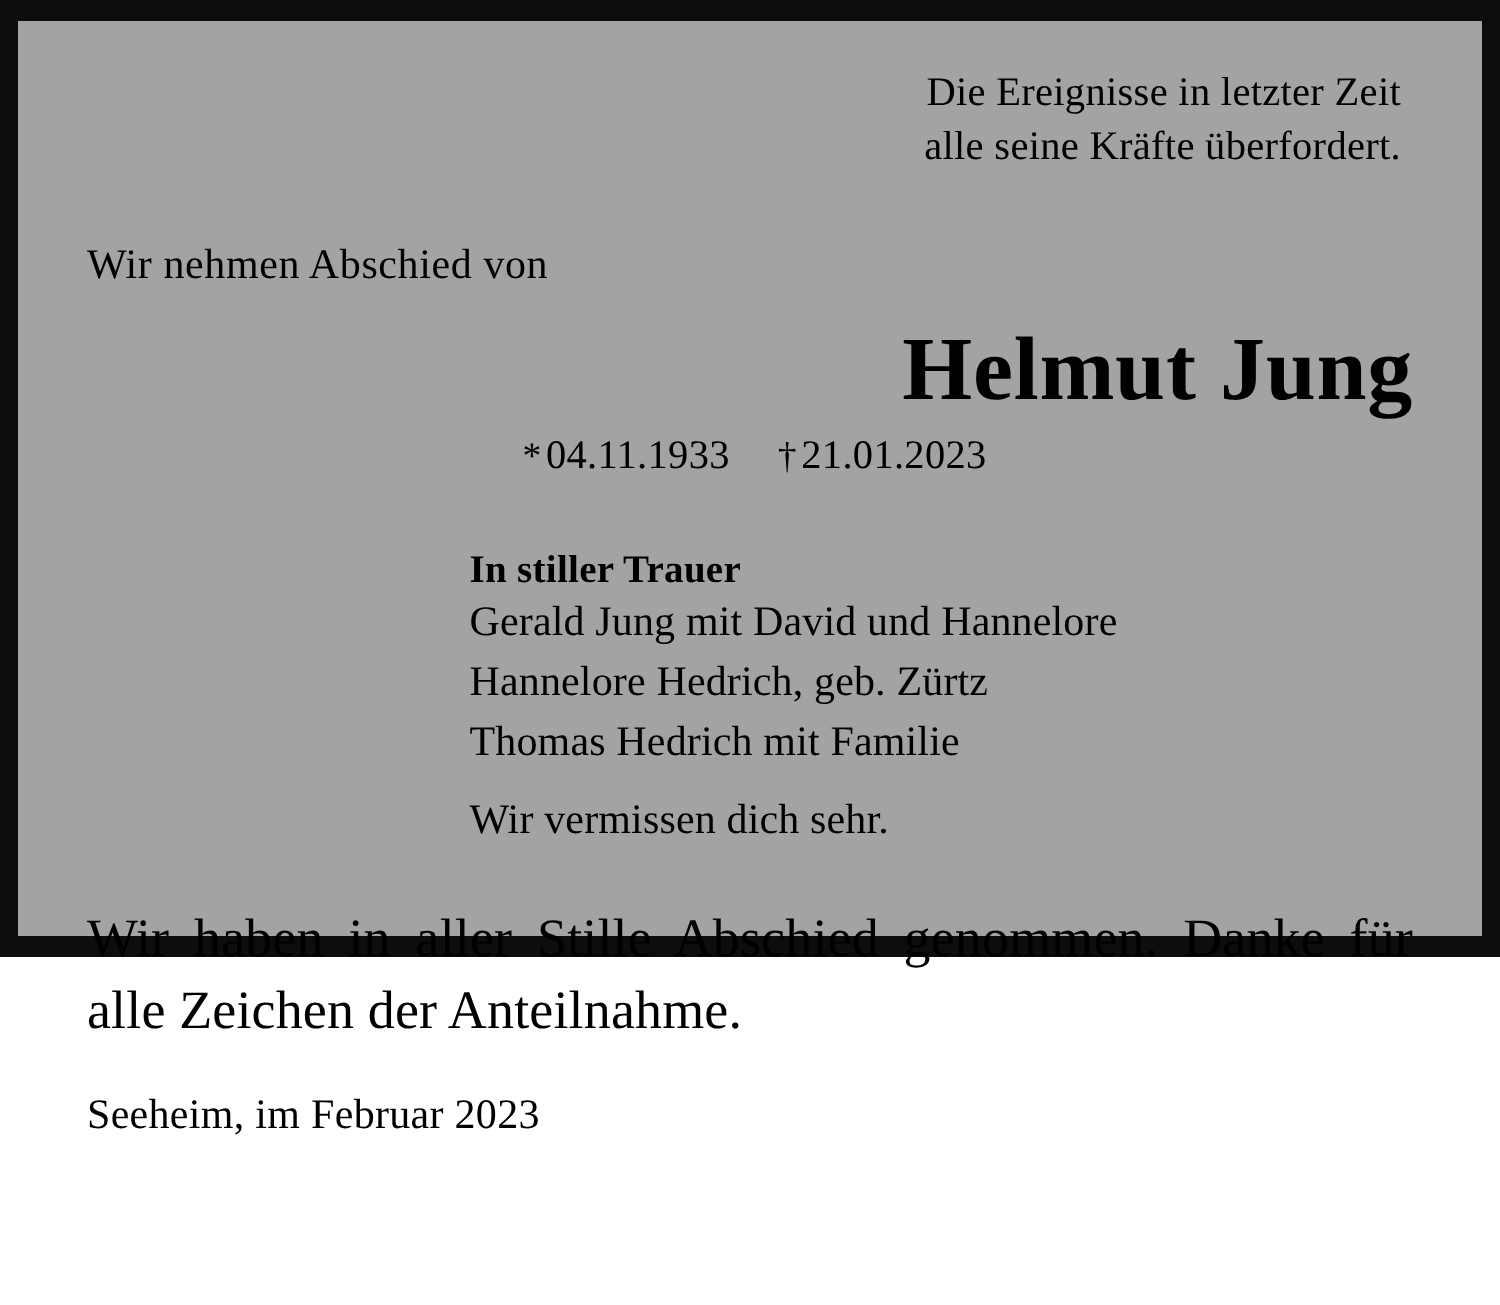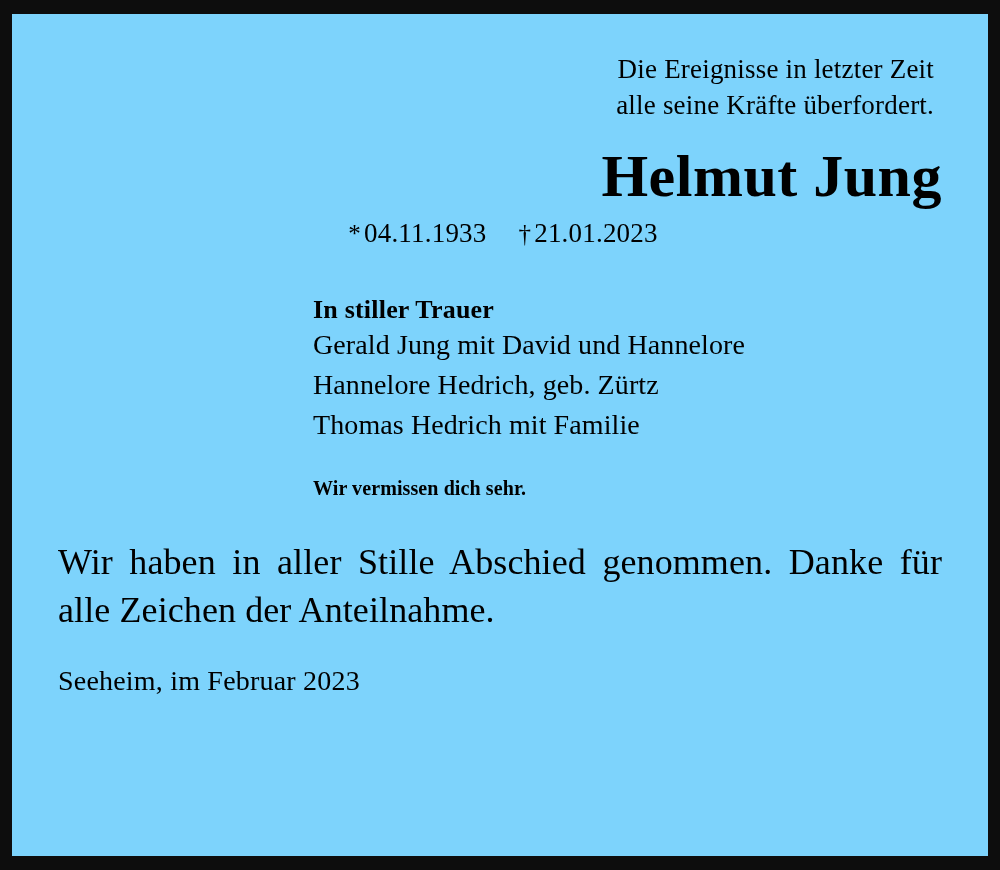--- a/index.html
+++ b/index.html
@@ -10,27 +10,27 @@
   body {
     width: 1000px;
     height: 870px;
     font-family: "Liberation Serif", serif;
     color: #000000;
     overflow: hidden;
   }
   .obituary {
     box-sizing: border-box;
     width: 1000px;
-    height: 870px;
-    background: #7dd3fc;
+    height: 638px;
+    background: #a3a3a3;
     border-top: 14px solid #0d0d0d;
     border-bottom: 14px solid #0d0d0d;
     border-left: 12px solid #0d0d0d;
     border-right: 12px solid #0d0d0d;
-    padding: 38px 46px 20px 46px;
+    padding: 30px 46px 20px 46px;
     position: relative;
   }
   .epigraph {
     text-align: right;
     font-size: 27px;
     line-height: 1.32;
     letter-spacing: 0.2px;
     margin: 0 8px 0 0;
   }
   .epigraph div {
@@ -75,24 +75,23 @@
     font-weight: bold;
     letter-spacing: 0.2px;
   }
   .mourn-line {
     font-size: 28px;
     line-height: 1.42;
     letter-spacing: 0.1px;
     white-space: nowrap;
   }
   .missing {
-    margin-top: 32px;
-    font-size: 20px;
+    margin-top: 16px;
+    font-size: 28px;
     letter-spacing: 0.1px;
-    font-weight: bold;
   }
   .closing {
     margin-top: 38px;
     font-size: 36px;
     line-height: 1.36;
     text-align: justify;
     letter-spacing: 0.1px;
   }
   .place {
     margin-top: 30px;
@@ -103,20 +102,21 @@
 </head>
 <body>
 
 <div class="obituary">
 
   <div class="epigraph">
     <div>Die Ereignisse in letzter Zeit</div>
     <div>alle seine Kräfte überfordert.</div>
   </div>
 
+  <div class="intro">Wir nehmen Abschied von</div>
 
   <div class="name">Helmut Jung</div>
 
   <div class="dates">
     <span class="sym">*</span><span>04.11.1933</span><span class="gap"></span><span class="sym">†</span><span>21.01.2023</span>
   </div>
 
   <div class="block-center">
     <div class="mourn-head">In stiller Trauer</div>
     <div class="mourn-line">Gerald Jung mit David und Hannelore</div>

